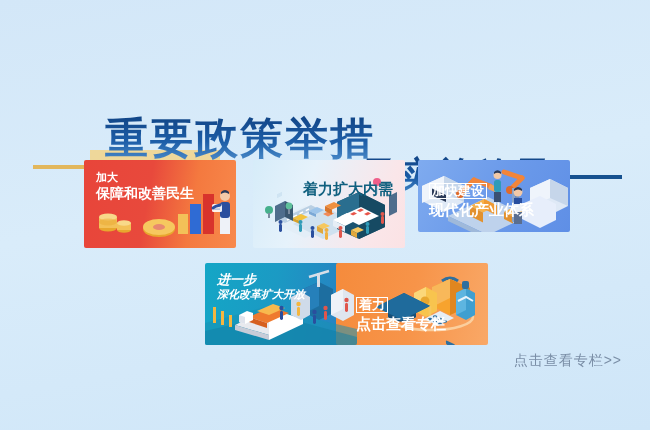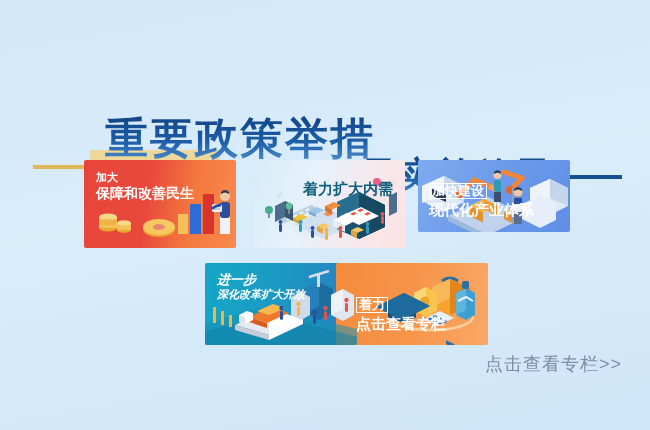--- a/index.html
+++ b/index.html
@@ -82,21 +82,21 @@
     background:linear-gradient(100deg,#14a6c6 0%,#1b9ac4 45%,#2a7cc1 100%);margin-left:37px;}
   #card-4 .card-label{left:12px;top:9px;color:#ffffff;font-style:italic;}
   
   #card-5{left:336px;top:263px;width:152px;height:82px;
     background:linear-gradient(100deg,#f58b3c 0%,#f79449 50%,#f9a867 100%);}
   #card-5 .card-label{left:20px;bottom:11px;color:#ffffff;}
 
   
   #view-column-link{
     position:absolute;right:28px;top:352px;
-    font-size:18px;color:#7a8ea6;letter-spacing:1px;
+    font-size:14px;color:#7a8ea6;letter-spacing:1px;
     cursor:pointer;white-space:nowrap;
   }
 </style>
 </head>
 <body>
 
 <div id="stage">
 
   <div id="title-block">
     <div class="gold-thin"></div>

